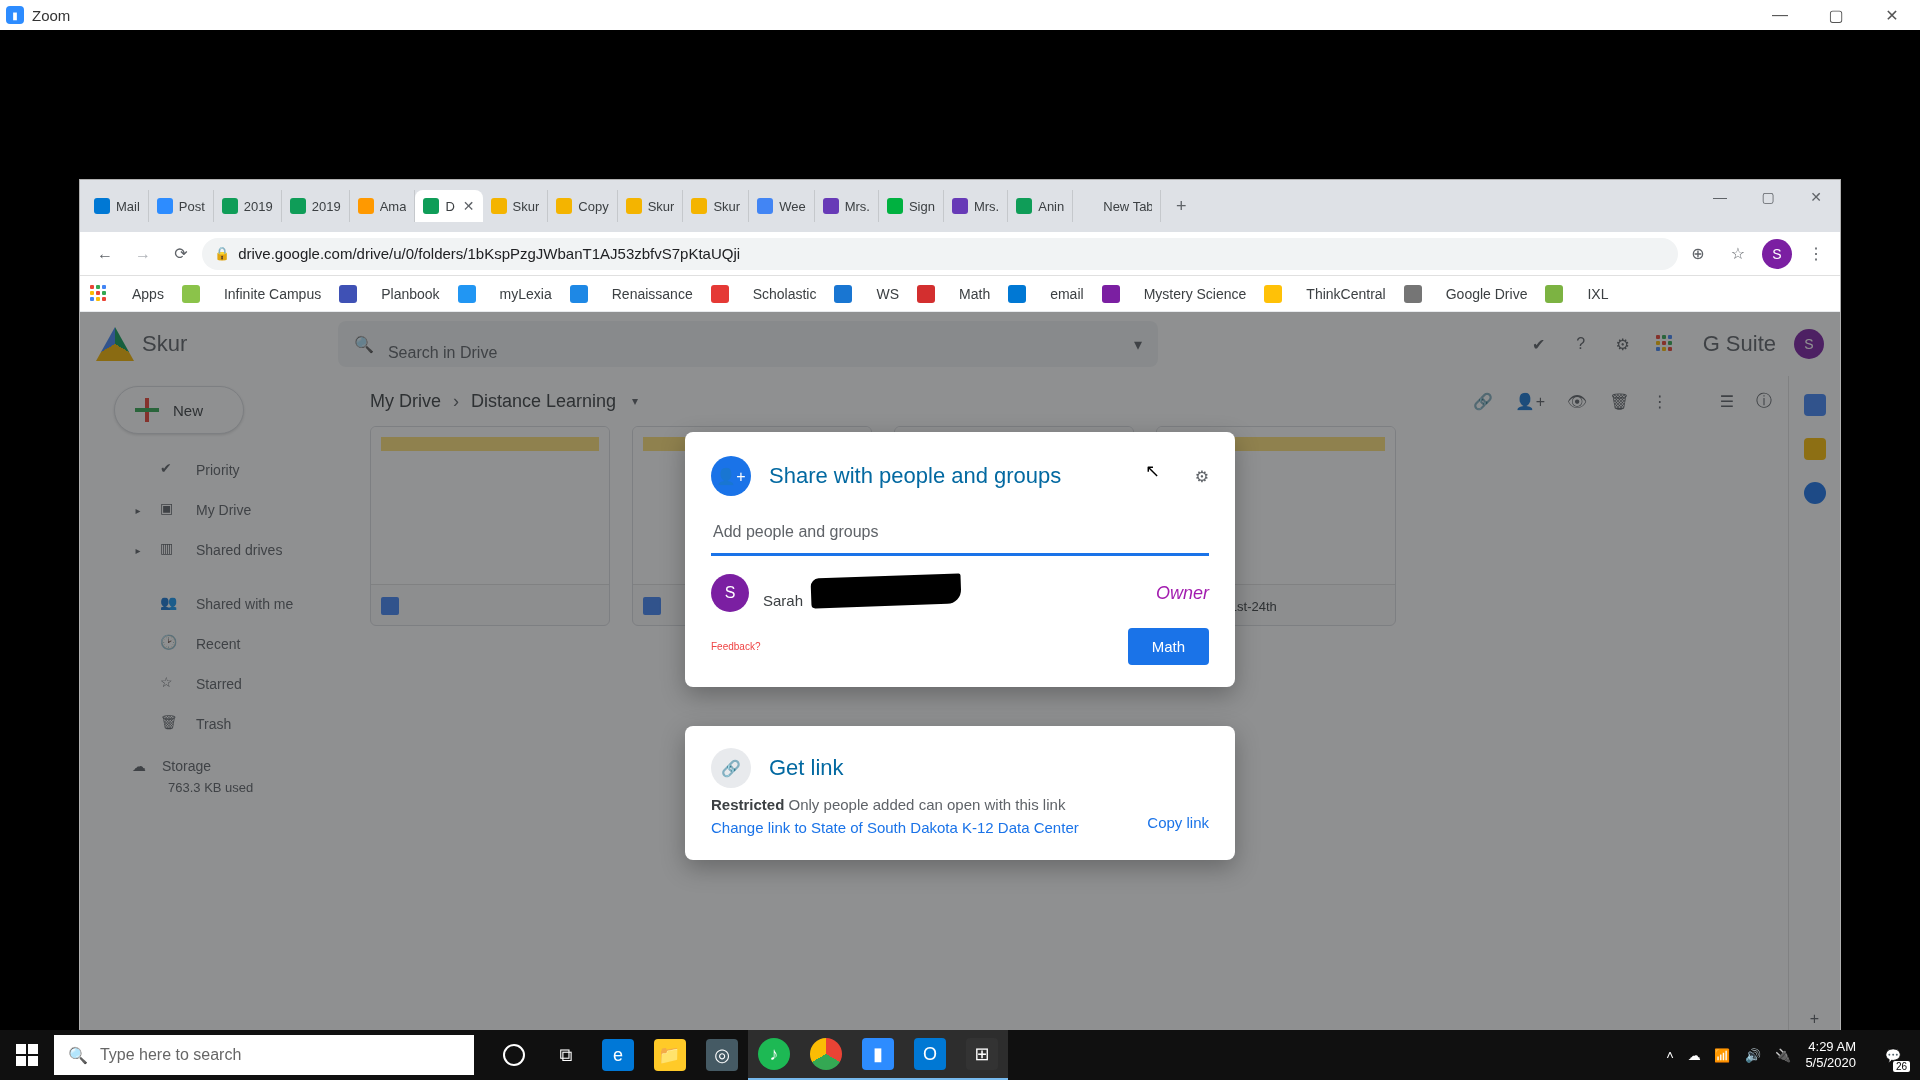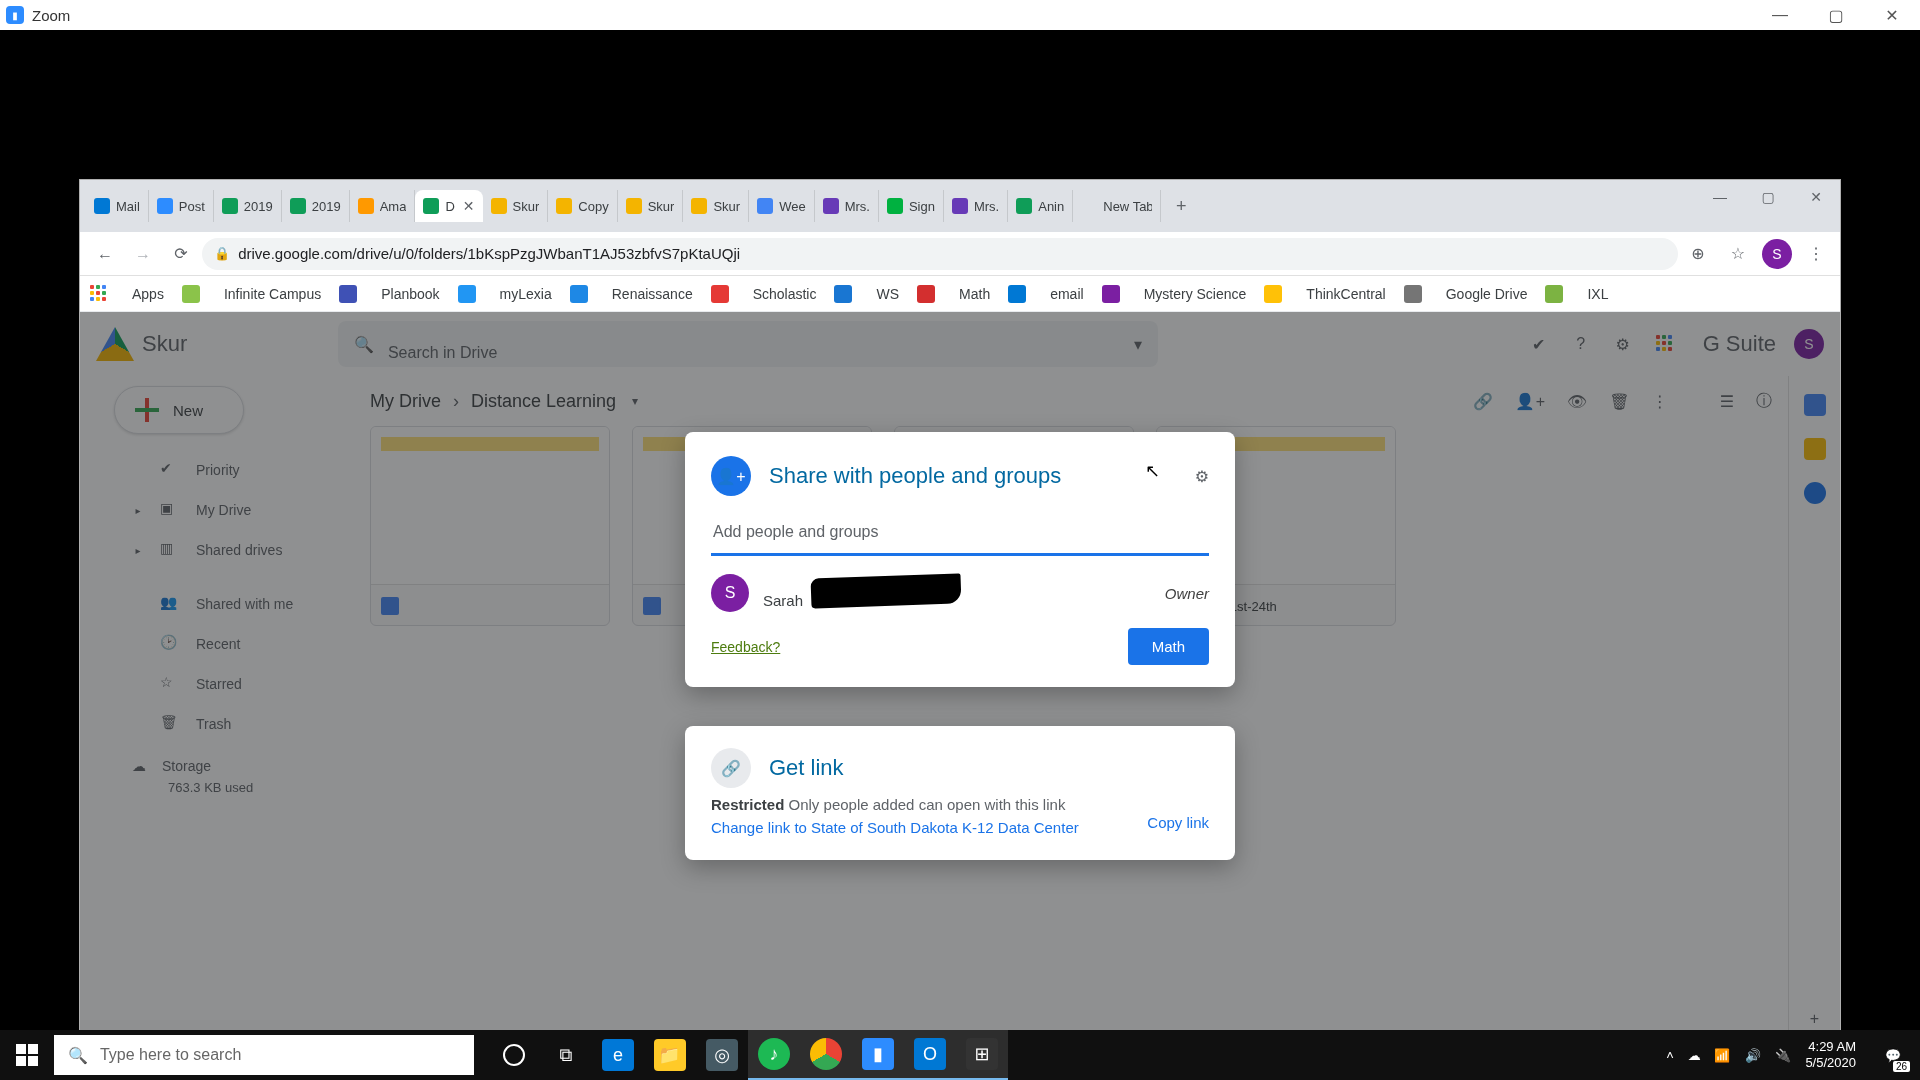--- a/index.html
+++ b/index.html
@@ -106,23 +106,23 @@
   .mh .micon { width:40px;height:40px;border-radius:50%;background:#1a73e8;display:flex;align-items:center;justify-content:center;color:#fff; }
   .mh .micon.gray { background:#e8eaed;color:#5f6368; }
   .mh h2 { font-size: 22px; font-weight: 400; color: #0369a1; flex:1; }
   .mh .gear { color:#5f6368; }
   .addpeople { width:100%; height: 46px; border: none; border-bottom: 3px solid #1a73e8; font-size: 16px; color: #3c4043; padding: 4px 2px; outline: none; }
   .addpeople::placeholder { color: #5f6368; }
   .personrow { display:flex;align-items:center;gap:14px; margin: 18px 0 6px; }
   .pavatar { width:38px;height:38px;border-radius:50%;background:#7b1fa2;color:#fff;display:flex;align-items:center;justify-content:center;font-weight:500; }
   .pname { font-size:15px;color:#3c4043; }
   .redact { display:inline-block; width:150px;height:30px;background:#000;border-radius:8px 2px 14px 4px;transform:rotate(-2deg);margin-left:4px; }
-  .prole { margin-left:auto;color:#404040;font-style:italic;font-size:15px; }
+  .prole { margin-left:auto;color:#a21caf;font-style:italic;font-size:18px; }
   .mfoot { display:flex;align-items:center;justify-content:space-between;margin-top:16px; }
-  .fb { color:#4d7c0f;text-decoration:underline;font-size:14px; }
+  .fb { color:#ef4444;font-size:10px; }
   .donebtn { background:#1a73e8;color:#fff;border:none;border-radius:4px;padding:10px 24px;font-size:15px; }
   .restrict-row { font-size:15px;color:#5f6368;margin-top:2px; }
   .restrict-row b { color:#3c4043;font-weight:600; }
   .copylink { color:#1a73e8;font-size:15px; position:absolute; right:26px; top:88px; }
   .changelink { color:#1a73e8;font-size:15px;margin-top:6px; }
 
   .cursor { position:absolute; z-index:30; font-size:18px;color:#000; }
 
   
   .taskbar { position: absolute; bottom: 0; left: 0; right: 0; height: 50px; background: #101010; display:flex;align-items:center; }

